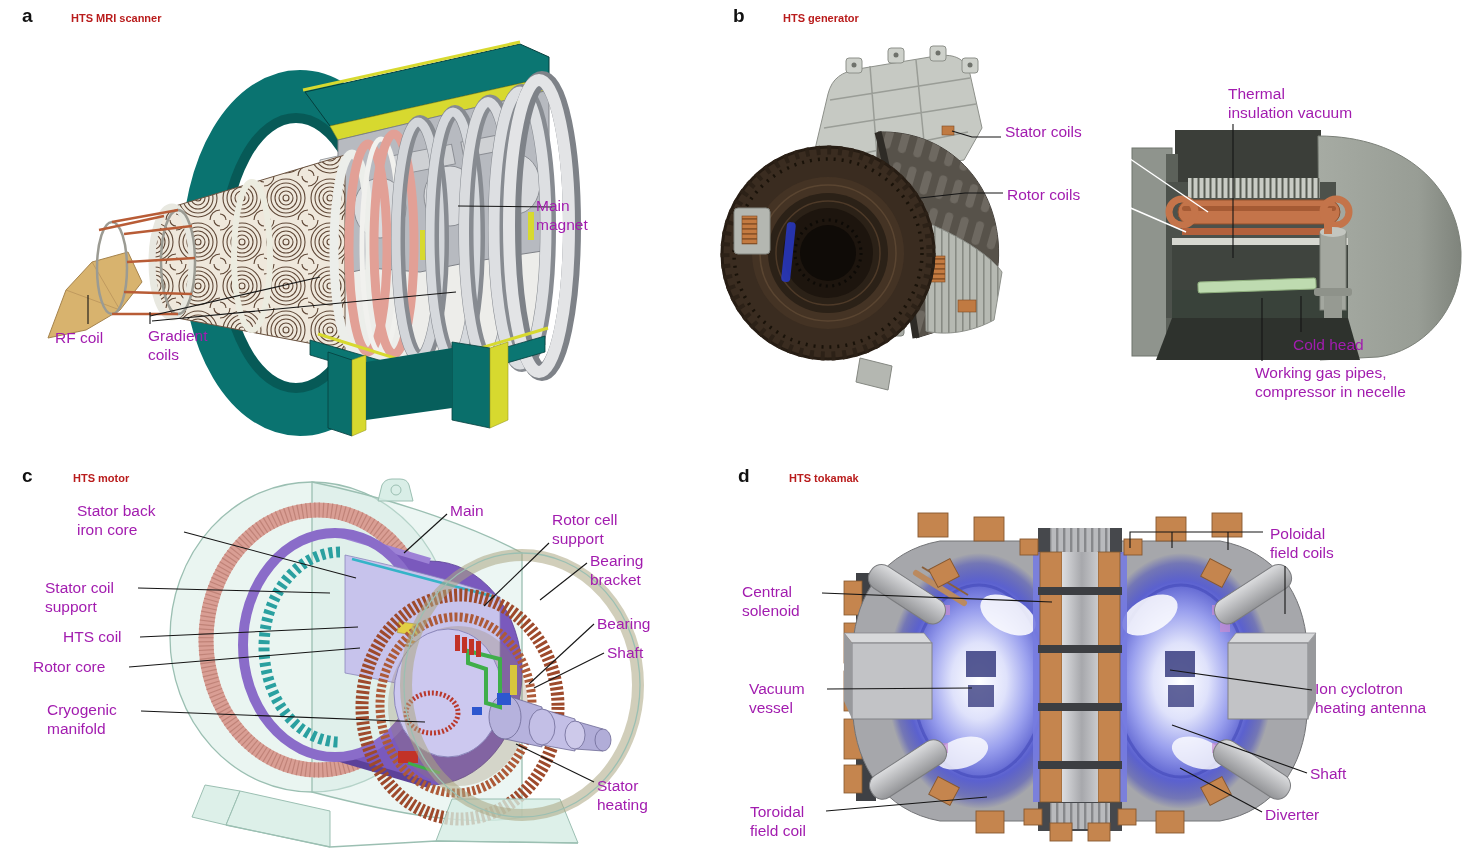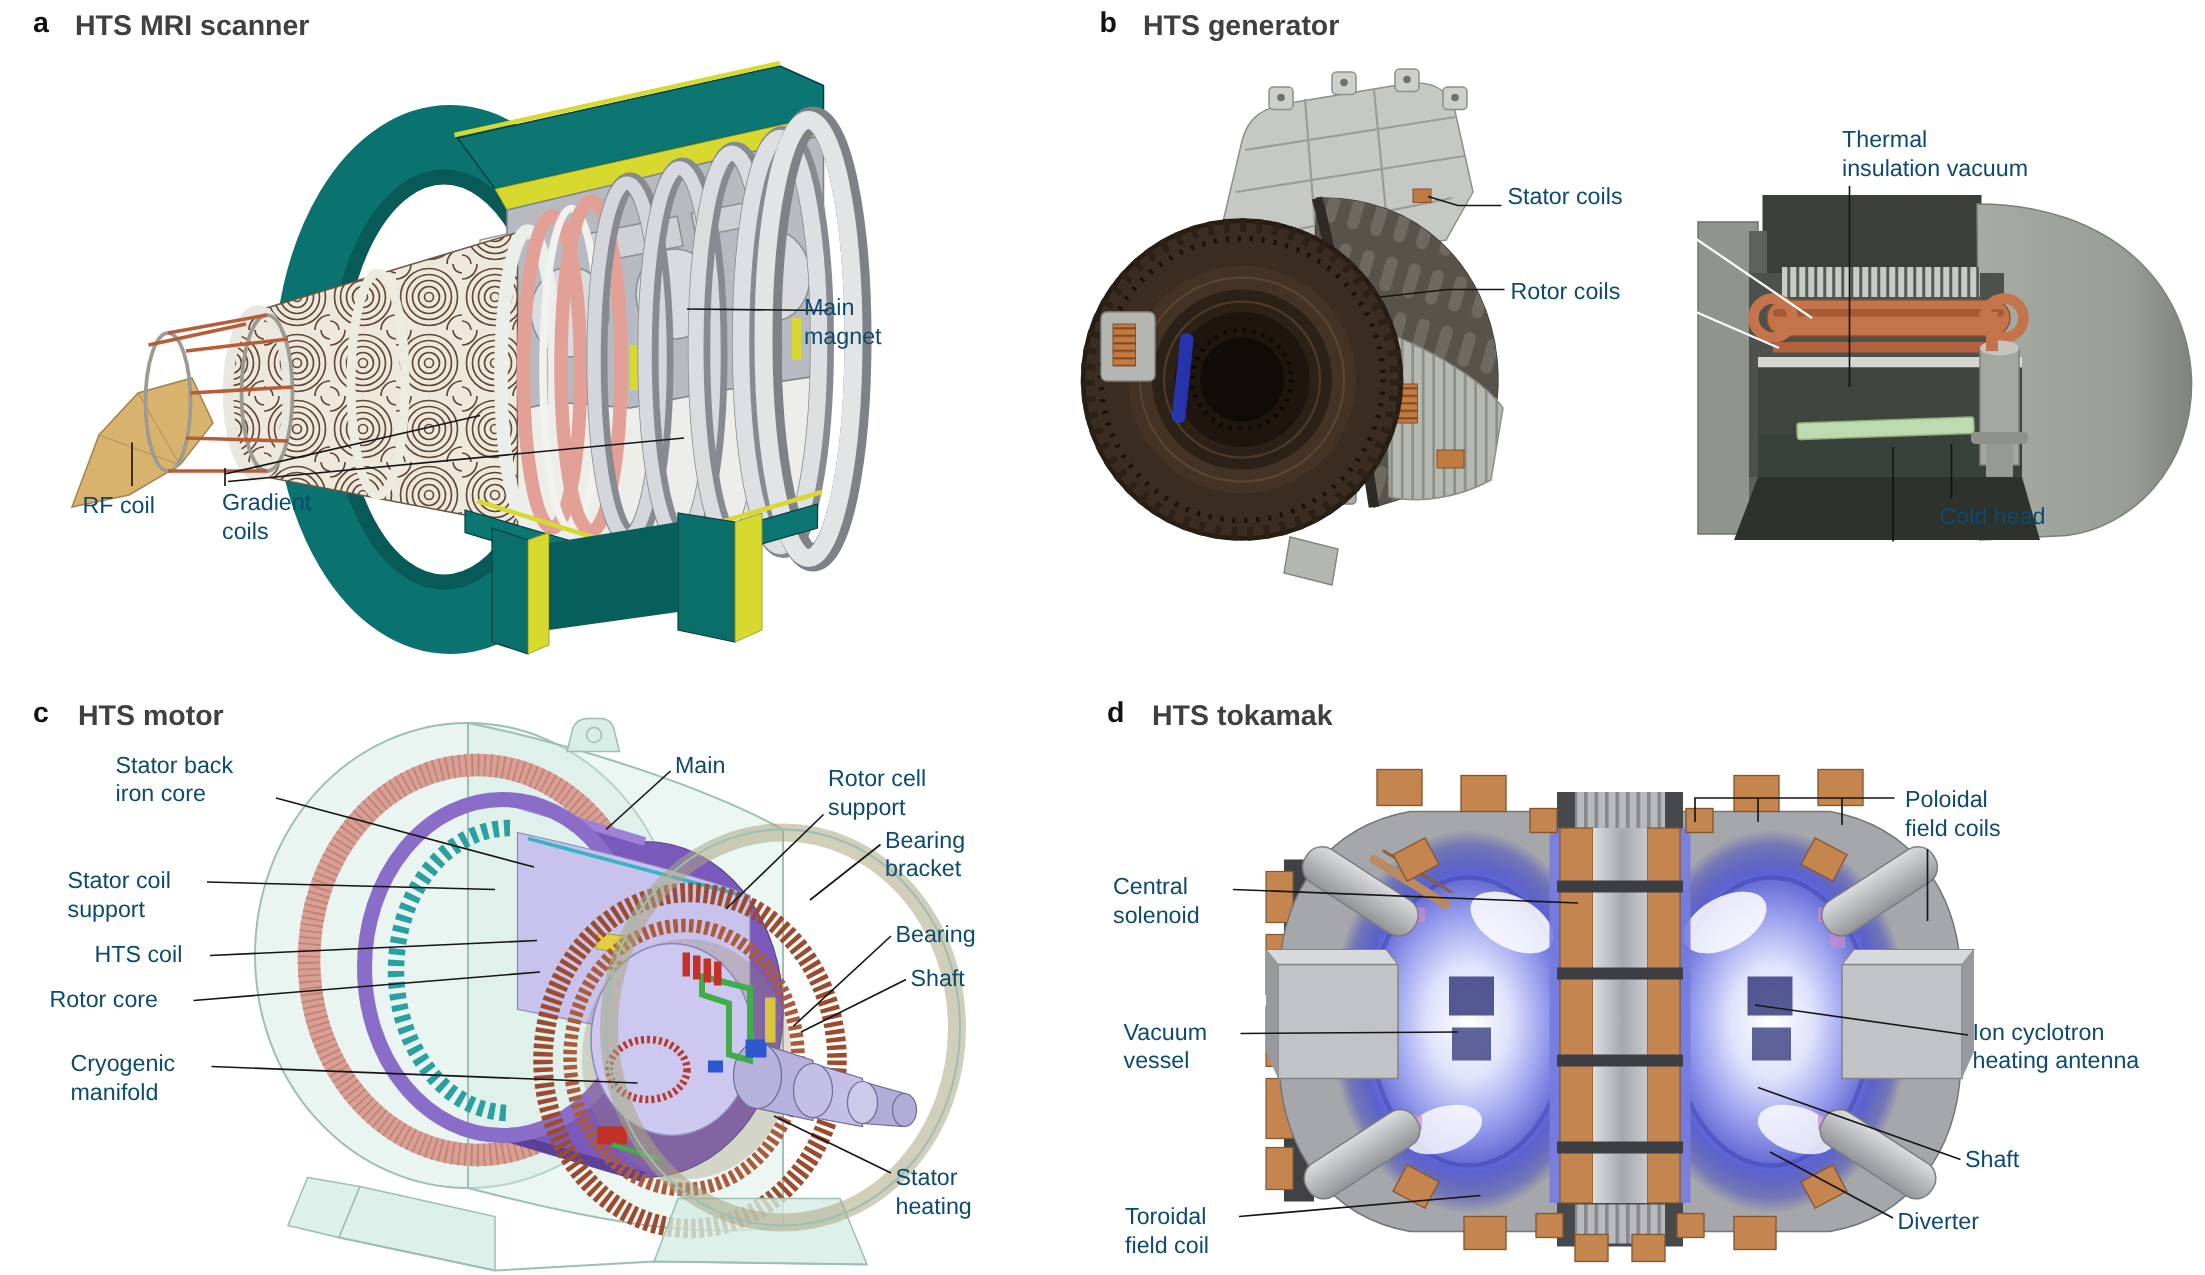--- a/index.html
+++ b/index.html
@@ -1,22 +1,22 @@
 <!DOCTYPE html>
 <html><head>
 <meta charset="utf-8">
 <style>
   html,body{margin:0;padding:0;background:#ffffff;}
   .fig{position:relative;width:1470px;height:850px;background:#ffffff;overflow:hidden;
        font-family:"Liberation Sans",sans-serif;color:#111;}
   .art,.leaders{position:absolute;}
   .leaders{left:0;top:0;pointer-events:none;}
   .pletter{position:absolute;font-size:19px;font-weight:bold;line-height:20px;color:#111;}
-  .ptitle{position:absolute;font-size:19px;font-weight:bold;line-height:18px;color:#404040;}
-  .lbl{position:absolute;font-size:15.5px;line-height:19px;color:#0c4a6e;white-space:pre-line;}
+  .ptitle{position:absolute;font-size:11px;font-weight:bold;line-height:18px;color:#b91c1c;margin-left:21px;}
+  .lbl{position:absolute;font-size:15.5px;line-height:19px;color:#a21caf;white-space:pre-line;}
 </style>
 </head>
 <body>
 
 <div class="fig">
 
   <svg class="art" style="left:0;top:0" width="700" height="455" viewBox="0 0 700 455">
     <defs>
       <pattern id="fpA" width="44" height="44" patternUnits="userSpaceOnUse">
         <rect width="44" height="44" fill="#efe8dc"></rect>
@@ -482,20 +482,22 @@
 magnet</div>
   <div class="lbl" style="left:55px;top:328px">RF coil</div>
   <div class="lbl" style="left:148px;top:326px">Gradient
 coils</div>
 
   <div class="lbl" style="left:1005px;top:122px">Stator coils</div>
   <div class="lbl" style="left:1007px;top:185px">Rotor coils</div>
   <div class="lbl" style="left:1228px;top:84px">Thermal
 insulation vacuum</div>
   <div class="lbl" style="left:1293px;top:335px">Cold head</div>
+  <div class="lbl" style="left:1255px;top:363px">Working gas pipes,
+compressor in necelle</div>
 
   <div class="lbl" style="left:77px;top:501px">Stator back
 iron core</div>
   <div class="lbl" style="left:45px;top:578px">Stator coil
 support</div>
   <div class="lbl" style="left:63px;top:627px">HTS coil</div>
   <div class="lbl" style="left:33px;top:657px">Rotor core</div>
   <div class="lbl" style="left:47px;top:700px">Cryogenic
 manifold</div>
   <div class="lbl" style="left:450px;top:501px">Main</div>

